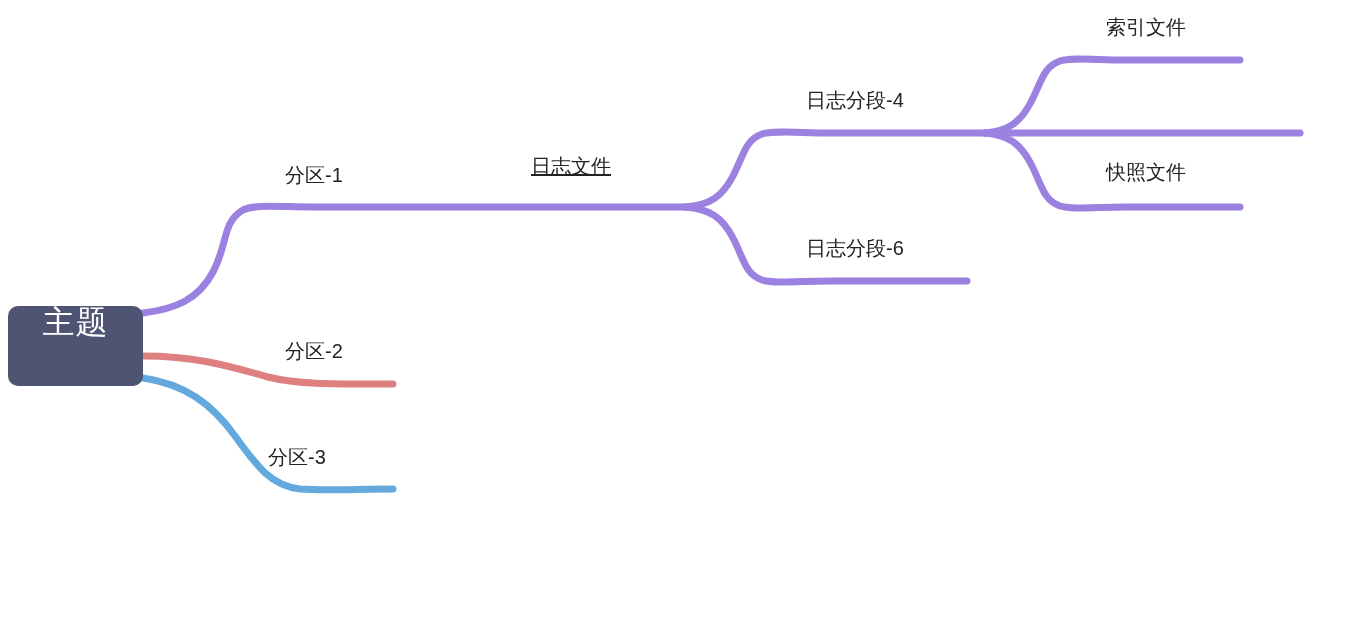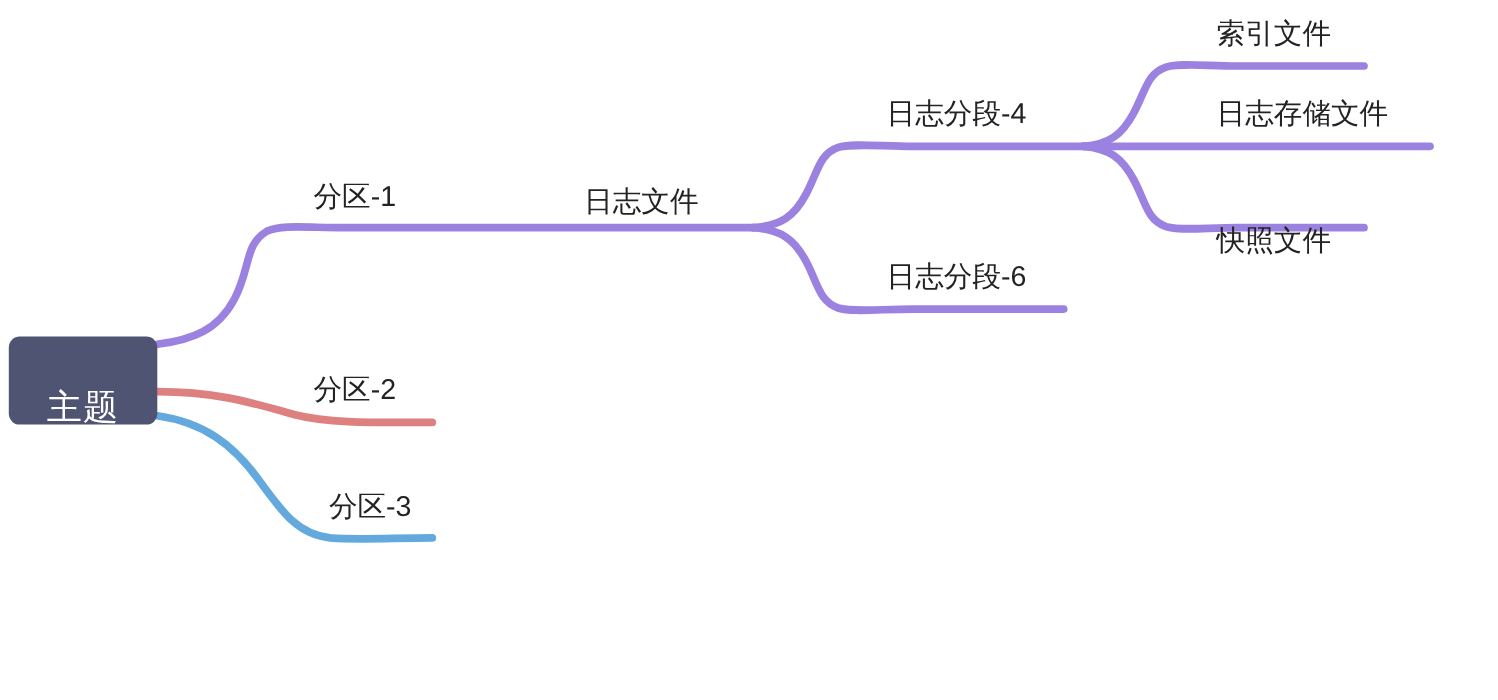--- a/index.html
+++ b/index.html
@@ -31,36 +31,36 @@
   }
   .root-node {
     position: absolute;
     left: 8px;
     top: 306px;
     width: 135px;
     height: 80px;
     background: #4e5472;
     border-radius: 10px;
     display: flex;
-    align-items: flex-end;
+    align-items: flex-start;
     justify-content: center;
     box-sizing: border-box;
     z-index: 3;
   }
   .root-label {
     color: #ffffff;
     font-size: 32px;
     letter-spacing: 1px;
     line-height: 1;
     white-space: nowrap;
   }
   .node-label {
     position: absolute;
     color: #232323;
-    font-size: 26px;
+    font-size: 20px;
     line-height: 1;
     white-space: nowrap;
     z-index: 2;
   }
 </style>
 </head>
 <body>
 
 <div id="mindmap-canvas">
 
@@ -74,21 +74,20 @@
       <path class="branch-path" d="M 985 133 L 1300 133" stroke="#9b81e0" stroke-width="7"></path>
       <path class="branch-path" d="M 985 133 C 1008 135 1020 143 1031 164 C 1042 185 1043 200 1060 206 C 1073 210 1096 207 1125 207 L 1240 207" stroke="#9b81e0" stroke-width="7"></path>
     </svg>
 
   <div class="root-node">
     <span class="root-label">主题</span>
   </div>
 
   <div class="node-label" style="left: 285px; top: 165px; text-align: right;">分区-1</div>
   <div class="node-label" style="left: 285px; top: 341px;">分区-2</div>
-  <div class="node-label" style="left: 299px; top: 447px;">分区-3</div>
-  <div class="node-label" style="left: 531px; top: 170px;">日志文件</div>
+  <div class="node-label" style="left: 268px; top: 447px;">分区-3</div>
+  <div class="node-label" style="left: 531px; top: 156px; text-decoration: underline;">日志文件</div>
   <div class="node-label" style="left: 806px; top: 90px;">日志分段-4</div>
   <div class="node-label" style="left: 806px; top: 238px;">日志分段-6</div>
   <div class="node-label" style="left: 1106px; top: 17px;">索引文件</div>
-  <div class="node-label" style="left: 1106px; top: 90px;">日志存储文件</div>
-  <div class="node-label" style="left: 1106px; top: 162px; margin-top: 43px;">快照文件</div>
+  <div class="node-label" style="left: 1106px; top: 162px;">快照文件</div>
 
 </div>
 
 </body></html>

